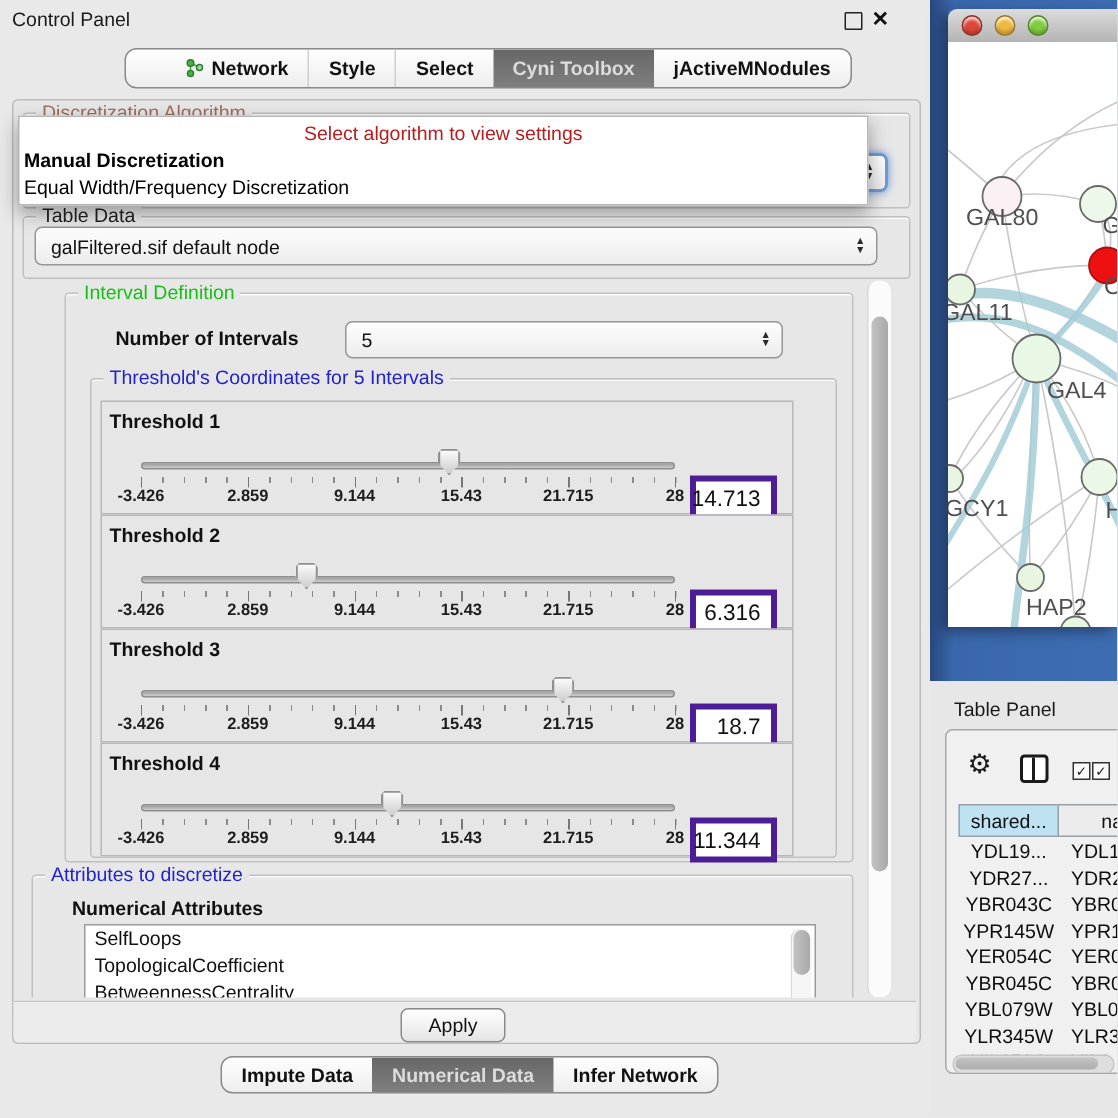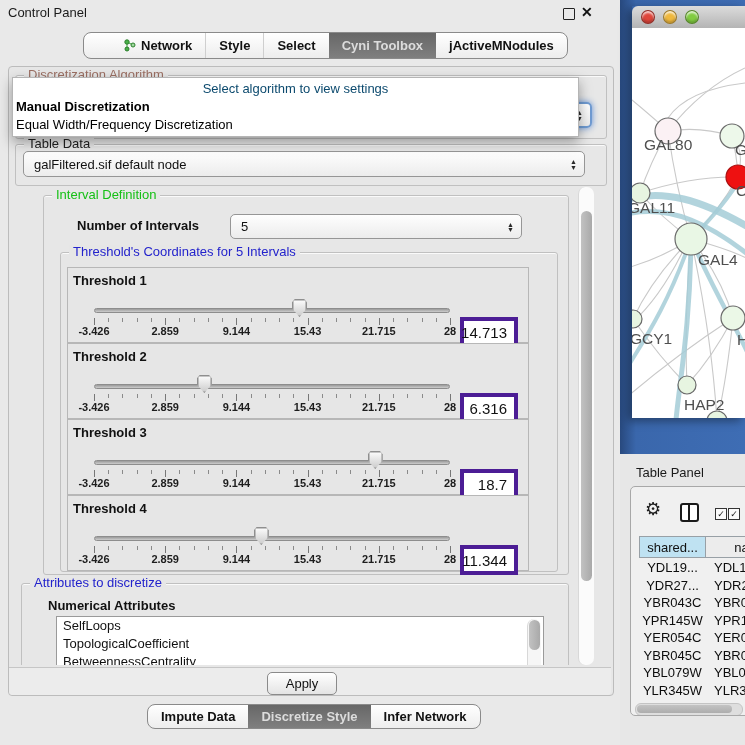--- a/index.html
+++ b/index.html
@@ -25,21 +25,21 @@
   .combo{position:absolute;background:linear-gradient(#fefefe,#ececec);border:1px solid #969696;border-radius:5px;
          display:flex;align-items:center;font-size:13px;color:#111;padding:0 10px;box-sizing:border-box;}
   .stp{position:absolute;right:7px;top:50%;transform:translateY(-50%);display:flex;flex-direction:column;align-items:center;
        color:#2a2a2a;font-size:7px;line-height:5.5px;}
   .stp::before{content:"▲";}
   .stp::after{content:"▼";}
   .focusring{border:2px solid #6f9bd2;box-shadow:0 0 6px rgba(90,140,215,.95);}
   
   #popup{position:absolute;left:12px;top:77px;width:565px;height:58px;background:#ffffff;border:1px solid #b5b5b5;
          box-shadow:0 5px 12px rgba(0,0,0,.35);z-index:60;font-size:13px;}
-  #popup .hint{position:absolute;left:0;top:3px;width:100%;text-align:center;color:#0c4a6e;}
+  #popup .hint{position:absolute;left:0;top:3px;width:100%;text-align:center;color:#b91c1c;}
   #popup .opt1{position:absolute;left:3px;top:21px;font-weight:700;color:#000;}
   #popup .opt2{position:absolute;left:3px;top:39px;color:#000;}
   
   #scrollarea{position:absolute;left:6px;top:120px;width:580px;height:478px;overflow:hidden;}
   .vsb-track{position:absolute;background:#f6f6f6;border-left:1px solid #d8d8d8;border-radius:7px;}
   .vsb-thumb{position:absolute;background:linear-gradient(to right,#c2c2c2,#a9a9a9);border-radius:7px;}
   
   .tbox{position:absolute;left:6px;width:460px;height:74px;border:1px solid #b7b7b7;background:#e6e6e6;}
   .tlabel{position:absolute;left:5px;top:5px;font-size:13px;font-weight:700;color:#111;}
   .track{position:absolute;left:26px;top:40px;width:356px;height:5px;border-radius:3px;
@@ -249,21 +249,21 @@
       <div id="applyrow">
         <div class="btn" style="left:258px;top:4px;width:68px;height:21px;">Apply</div>
       </div>
     </div>
 
     <div class="tabgroup" style="left:147px;top:704px;height:23px;">
       <div class="tabseg">
           <span>Impute Data</span>
         </div>
       <div class="tabseg sel">
-          <span>Discretize Style</span>
+          <span>Numerical Data</span>
         </div>
       <div class="tabseg aftersel">
           <span>Infer Network</span>
         </div>
     </div>
 
     <div id="popup">
       <div class="hint">Select algorithm to view settings</div>
       <div class="opt1">Manual Discretization</div>
       <div class="opt2">Equal Width/Frequency Discretization</div>

